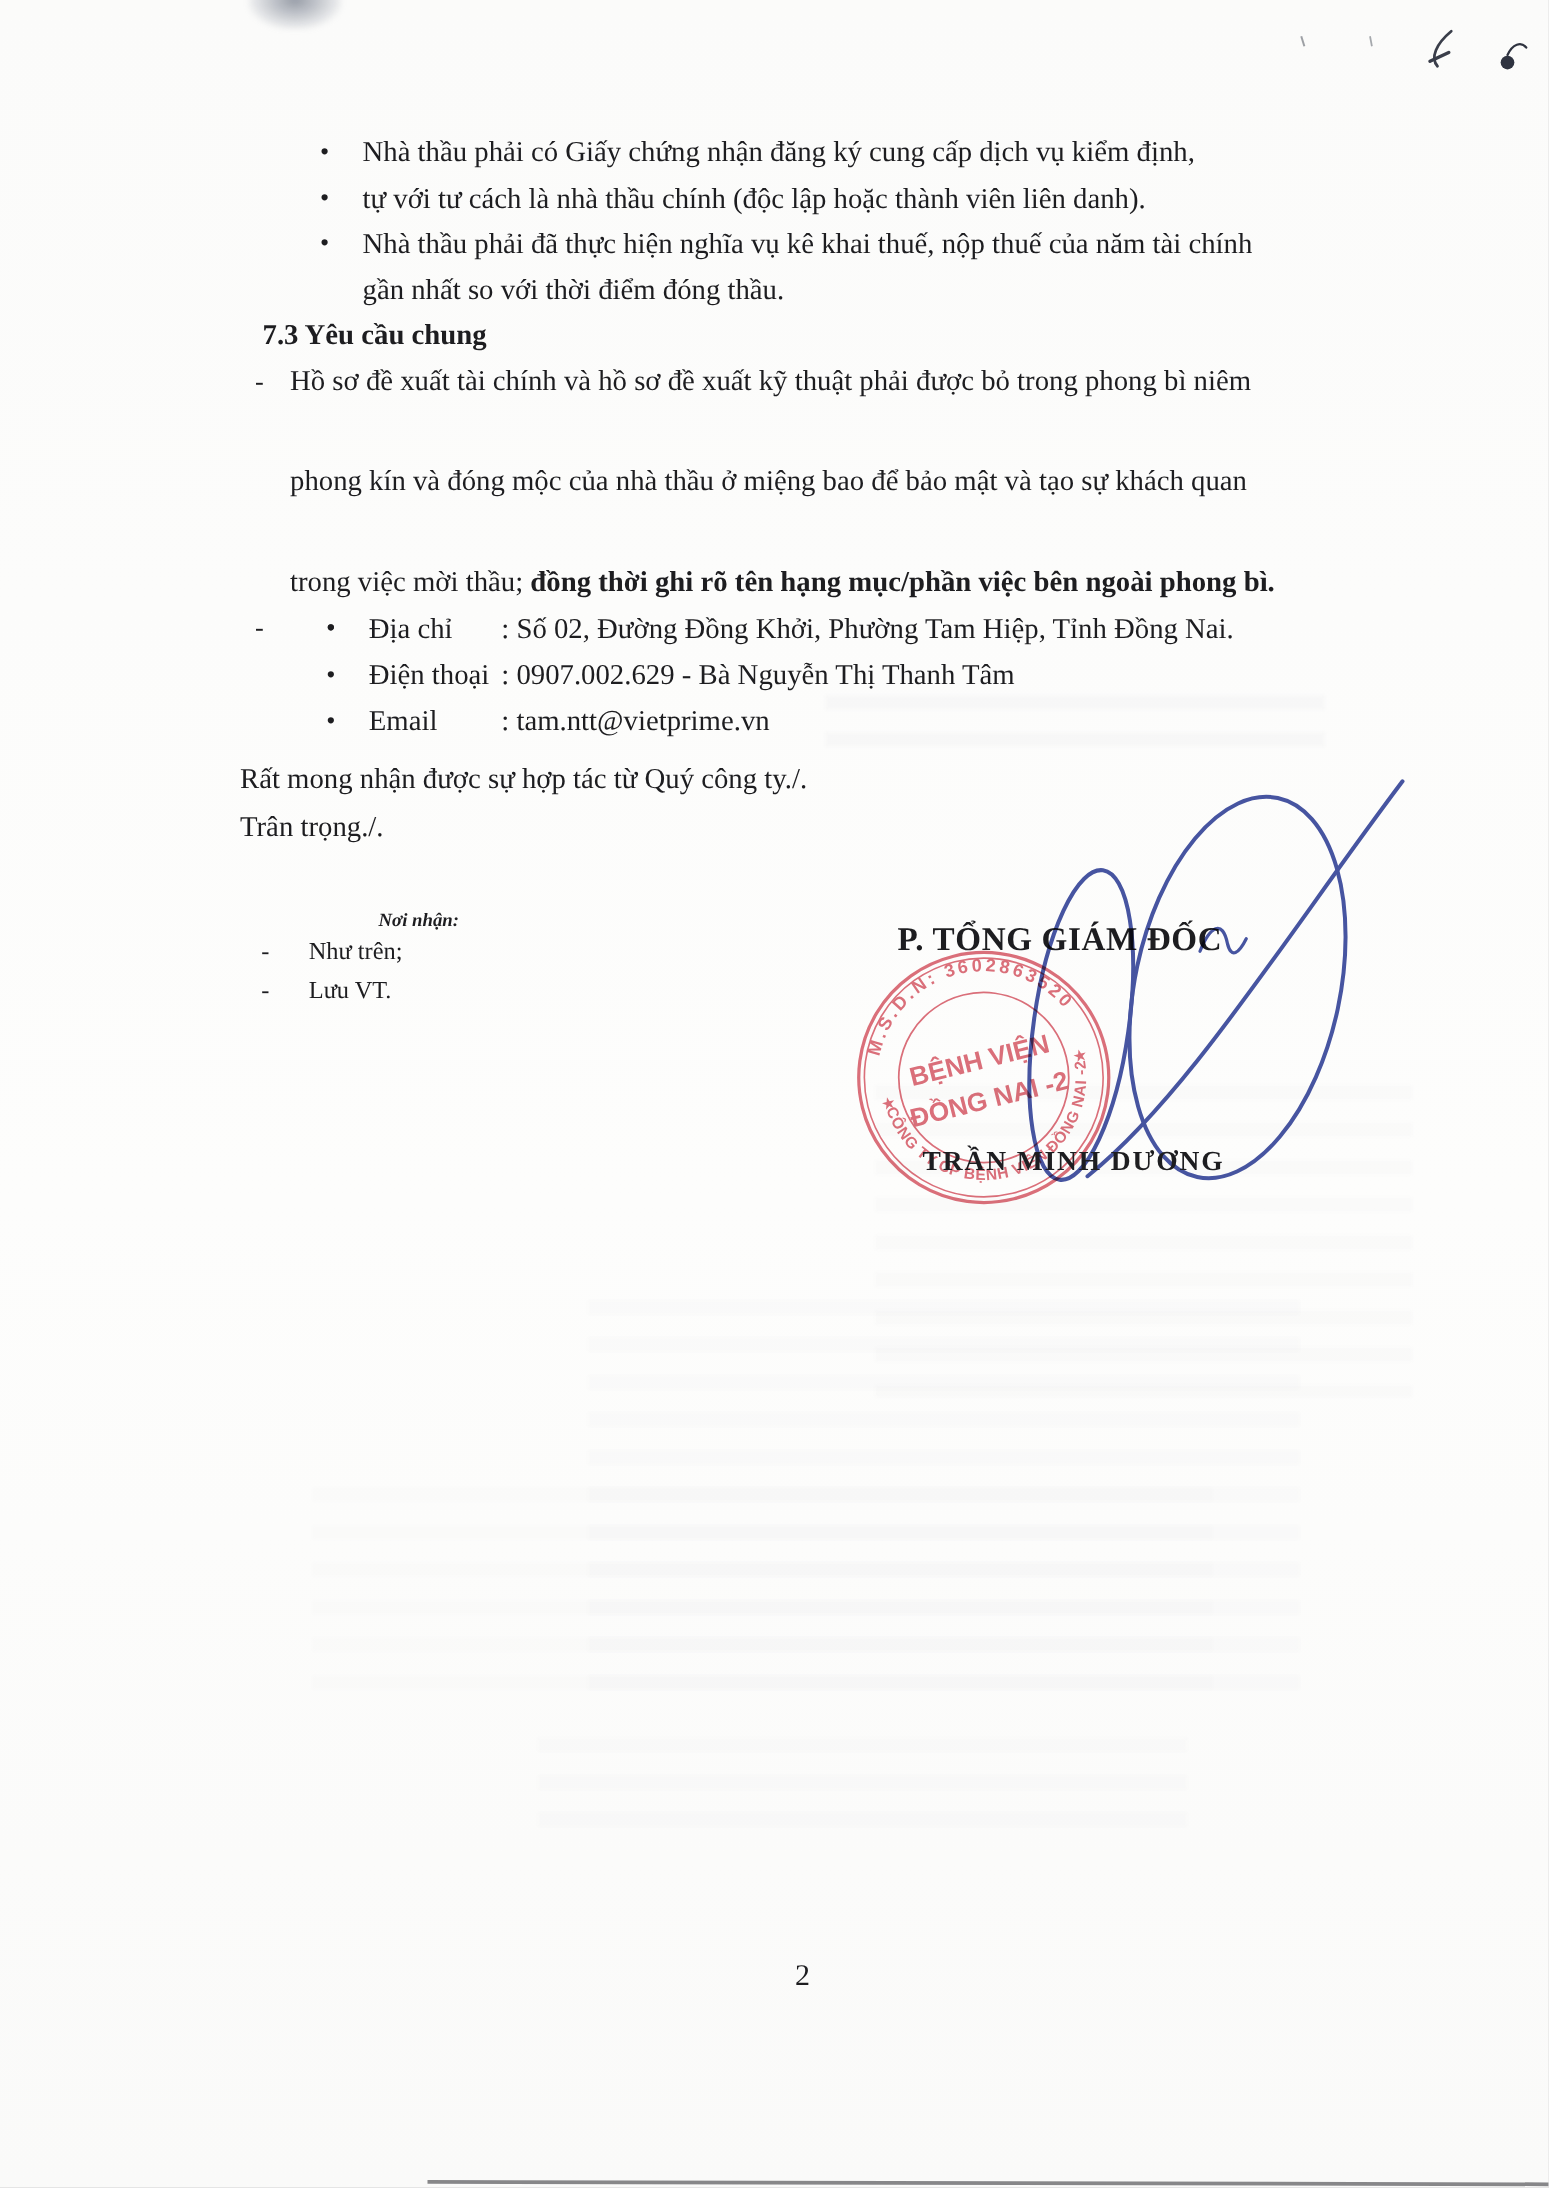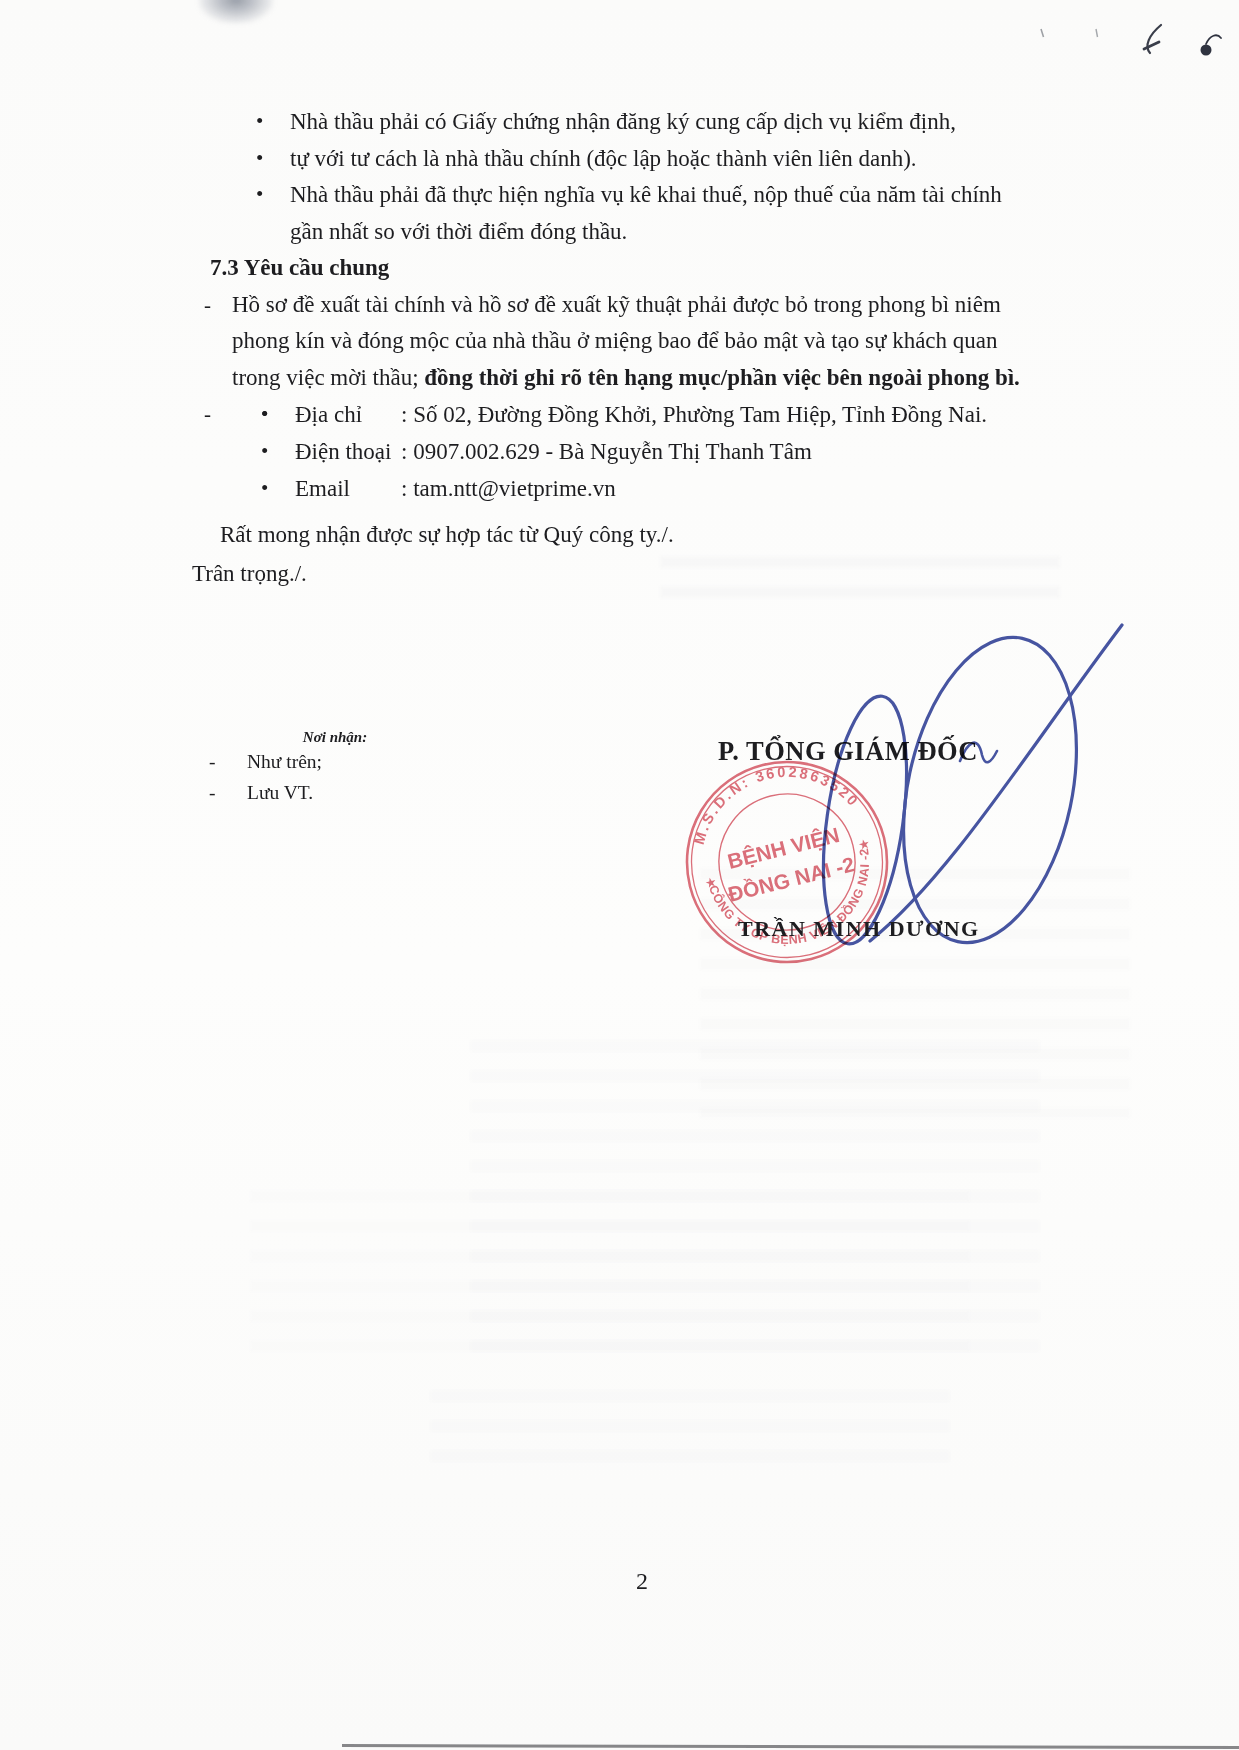--- a/index.html
+++ b/index.html
@@ -9,25 +9,25 @@
   
   .flow{position:absolute;top:104px;left:190px;width:880px;font-size:23px;line-height:36.5px;}
   .li{position:relative;}
   .li .mk{position:absolute;font-size:21px;}
   .li.b{padding-left:100px;}
   .li.b .mk{left:66px;top:-1px;}
   .li.bc{padding-left:100px;}
   .heading{padding-left:20px;font-weight:bold;}
   .li.d{padding-left:42px;}
   .li.d .mk{left:14px;}
-  .li.dc{padding-left:42px;}
+  .li.dc{padding-left:42px;margin-top:44px;}
   .li.sb{padding-left:105px;line-height:37px;}
   .li.sb .mk{left:71px;top:0;}
   .clabel{display:inline-block;width:106px;}
-  .closing1{margin-top:10px;padding-left:2px;margin-left:28px;}
+  .closing1{margin-top:10px;padding-left:2px;}
   .closing2{margin-top:2px;padding-left:2px;}
   .bold{font-weight:bold;}
   
   .recipients{position:absolute;top:729px;left:205px;width:260px;}
   .recipients .title{font-weight:bold;font-style:italic;font-size:15px;text-align:center;}
   .recip-item{position:relative;padding-left:42px;font-size:19.5px;line-height:31px;}
   .recip-item:first-of-type{margin-top:8px;}
   .recip-item .mk{position:absolute;left:4px;}
   
   .sig-title{position:absolute;top:736px;left:718px;font-size:26.5px;font-weight:bold;letter-spacing:.5px;white-space:nowrap;text-align:right;}

